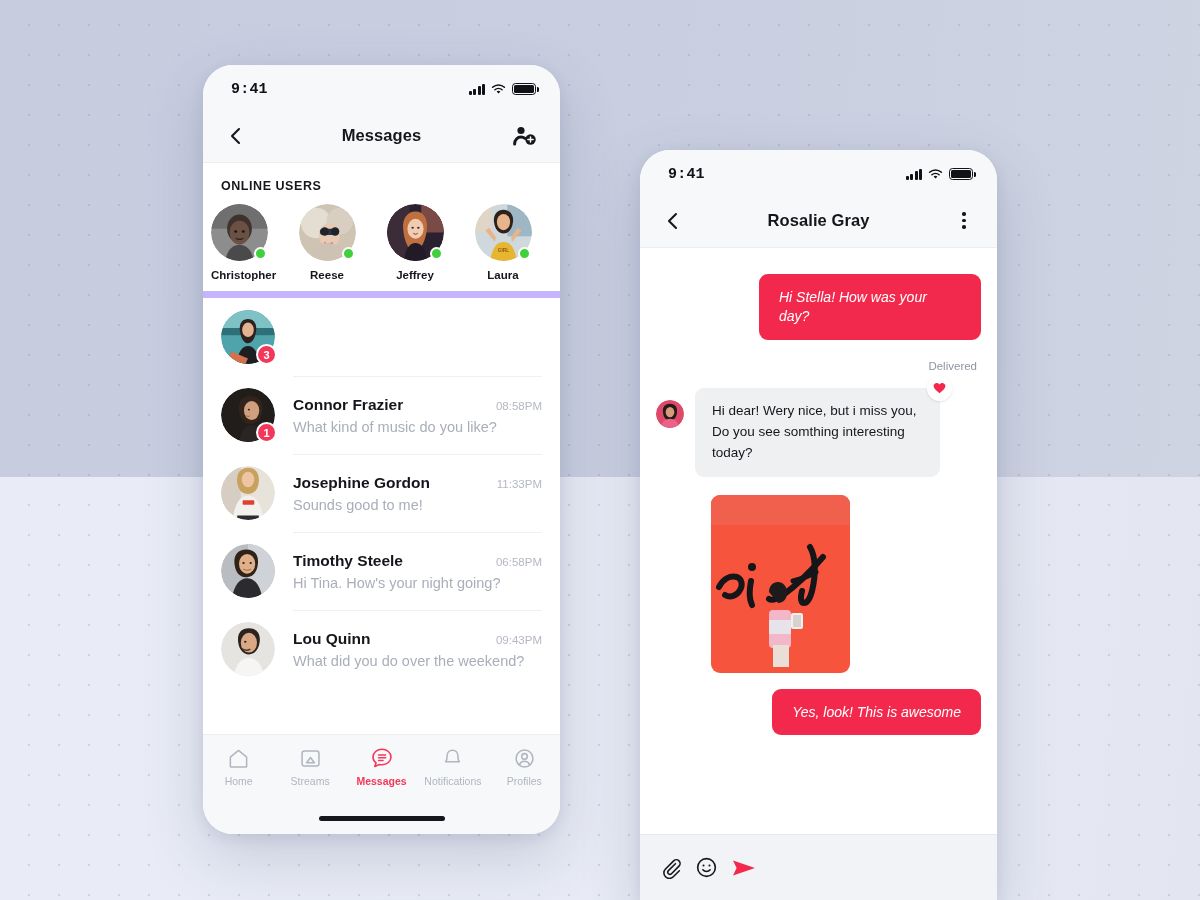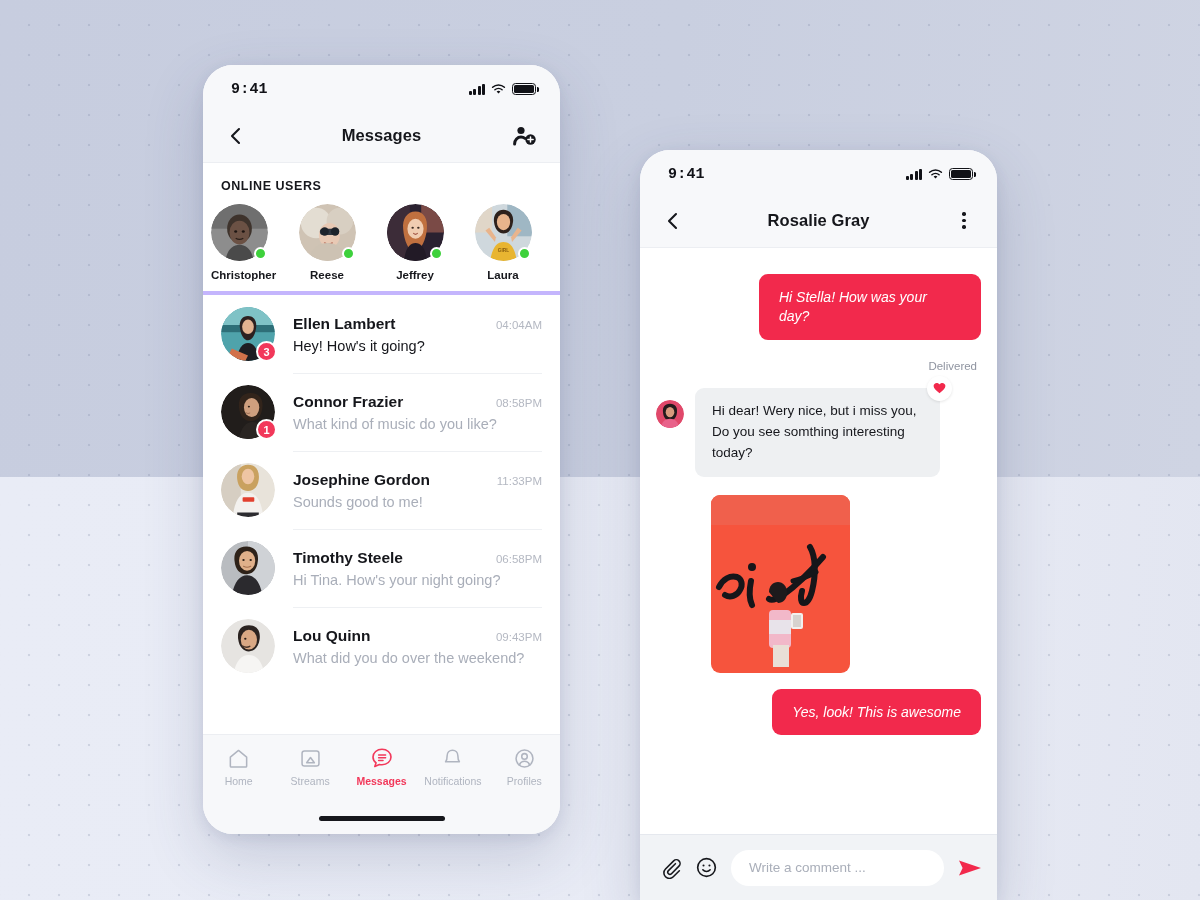--- a/index.html
+++ b/index.html
@@ -74,21 +74,21 @@
     pointer-events: none;
   }
   .icon-btn { background: none; border: none; cursor: pointer; display:flex; align-items:center; justify-content:center; padding:0; }
   .back-chevron { width: 22px; height: 22px; position: relative; z-index: 2; }
   .kebab { width: 22px; height: 22px; margin-left: auto; display:flex; flex-direction:column;
            align-items:center; justify-content:center; gap:3.2px; z-index:2; }
   .kebab span { width: 3.4px; height: 3.4px; background: #16171c; border-radius: 50%; display:block; }
   .adduser { width: 26px; height: 24px; margin-left: auto; z-index: 2; }
 
   
-  .online-section { background: #fff; padding: 16px 0 10px 0; border-bottom: 4px solid #c4b5fd; }
+  .online-section { background: #fff; padding: 16px 0 10px 0; border-bottom: 7px solid #c4b5fd; }
   .section-label {
     font-size: 12.5px; font-weight: 700; letter-spacing: .55px;
     color: #16171c; padding: 0 18px 11px 18px;
   }
   .online-row { display: flex; gap: 32px; padding: 0 18px 0 8px; overflow: hidden; align-items: center; }
   .online-user { width: 56px; flex: 0 0 auto; text-align: center; cursor: pointer; }
   .ou-avatar {
     width: 57px; height: 57px; border-radius: 50%; position: relative;
     overflow: visible; margin: 0 auto 8px auto;
   }
@@ -380,27 +380,20 @@
               <rect x="0" y="20" width="60" height="8" fill="#2e6f78"></rect>
               <path d="M30 10c7 0 10 6 9 13-1 9-5 14-9 14s-8-5-9-14C20 16 23 10 30 10z" fill="#2c2020"></path>
               <ellipse cx="30" cy="22" rx="6.5" ry="8" fill="#e3b391"></ellipse>
               <path d="M17 60c2-14 7-20 13-20s11 6 13 20z" fill="#1e1d22"></path>
               <path d="M12 46l18 8-4 8-18-8z" fill="#d2714a"></path>
             </g>
           </svg>
         </div>
         <span class="badge">3</span>
       </div>
-      <div class="ci-body">
-        <div class="ci-top">
-          <span class="ci-name">Ellen Lambert</span>
-          <span class="ci-time">04:04AM</span>
-        </div>
-        <div class="ci-msg unread">Hey! How's it going?</div>
-      </div>
     </div>
 
     <div class="chat-item">
       <div class="ci-avatar">
         <div class="pic">
           <svg class="av" viewBox="0 0 60 60" preserveAspectRatio="xMidYMid slice">
             <defs>
                 <clipPath id="l2">
                   <circle cx="30" cy="30" r="30"></circle>
                 </clipPath>
@@ -670,20 +663,19 @@
         </svg>
     </button>
     <button class="icon-btn">
       <svg width="23" height="23" viewBox="0 0 24 24">
           <circle cx="12" cy="12" r="9.2" fill="none" stroke="#16171c" stroke-width="1.7"></circle>
           <circle cx="8.9" cy="9.9" r="1.1" fill="#16171c"></circle>
           <circle cx="15.1" cy="9.9" r="1.1" fill="#16171c"></circle>
           <path d="M8.2 14.4a5 5 0 0 0 7.6 0" fill="none" stroke="#16171c" stroke-width="1.7" stroke-linecap="round"></path>
         </svg>
     </button>
-    <input class="comp-input" type="text" placeholder="Write a comment ..." style="">
     <button class="icon-btn">
       <svg width="26" height="22" viewBox="0 0 26 22">
           <path d="M2 3.6 24 11 2 18.4 5.6 11z" fill="#f2294c"></path>
         </svg>
     </button>
   </div>
 </div>
 
 </body></html>

